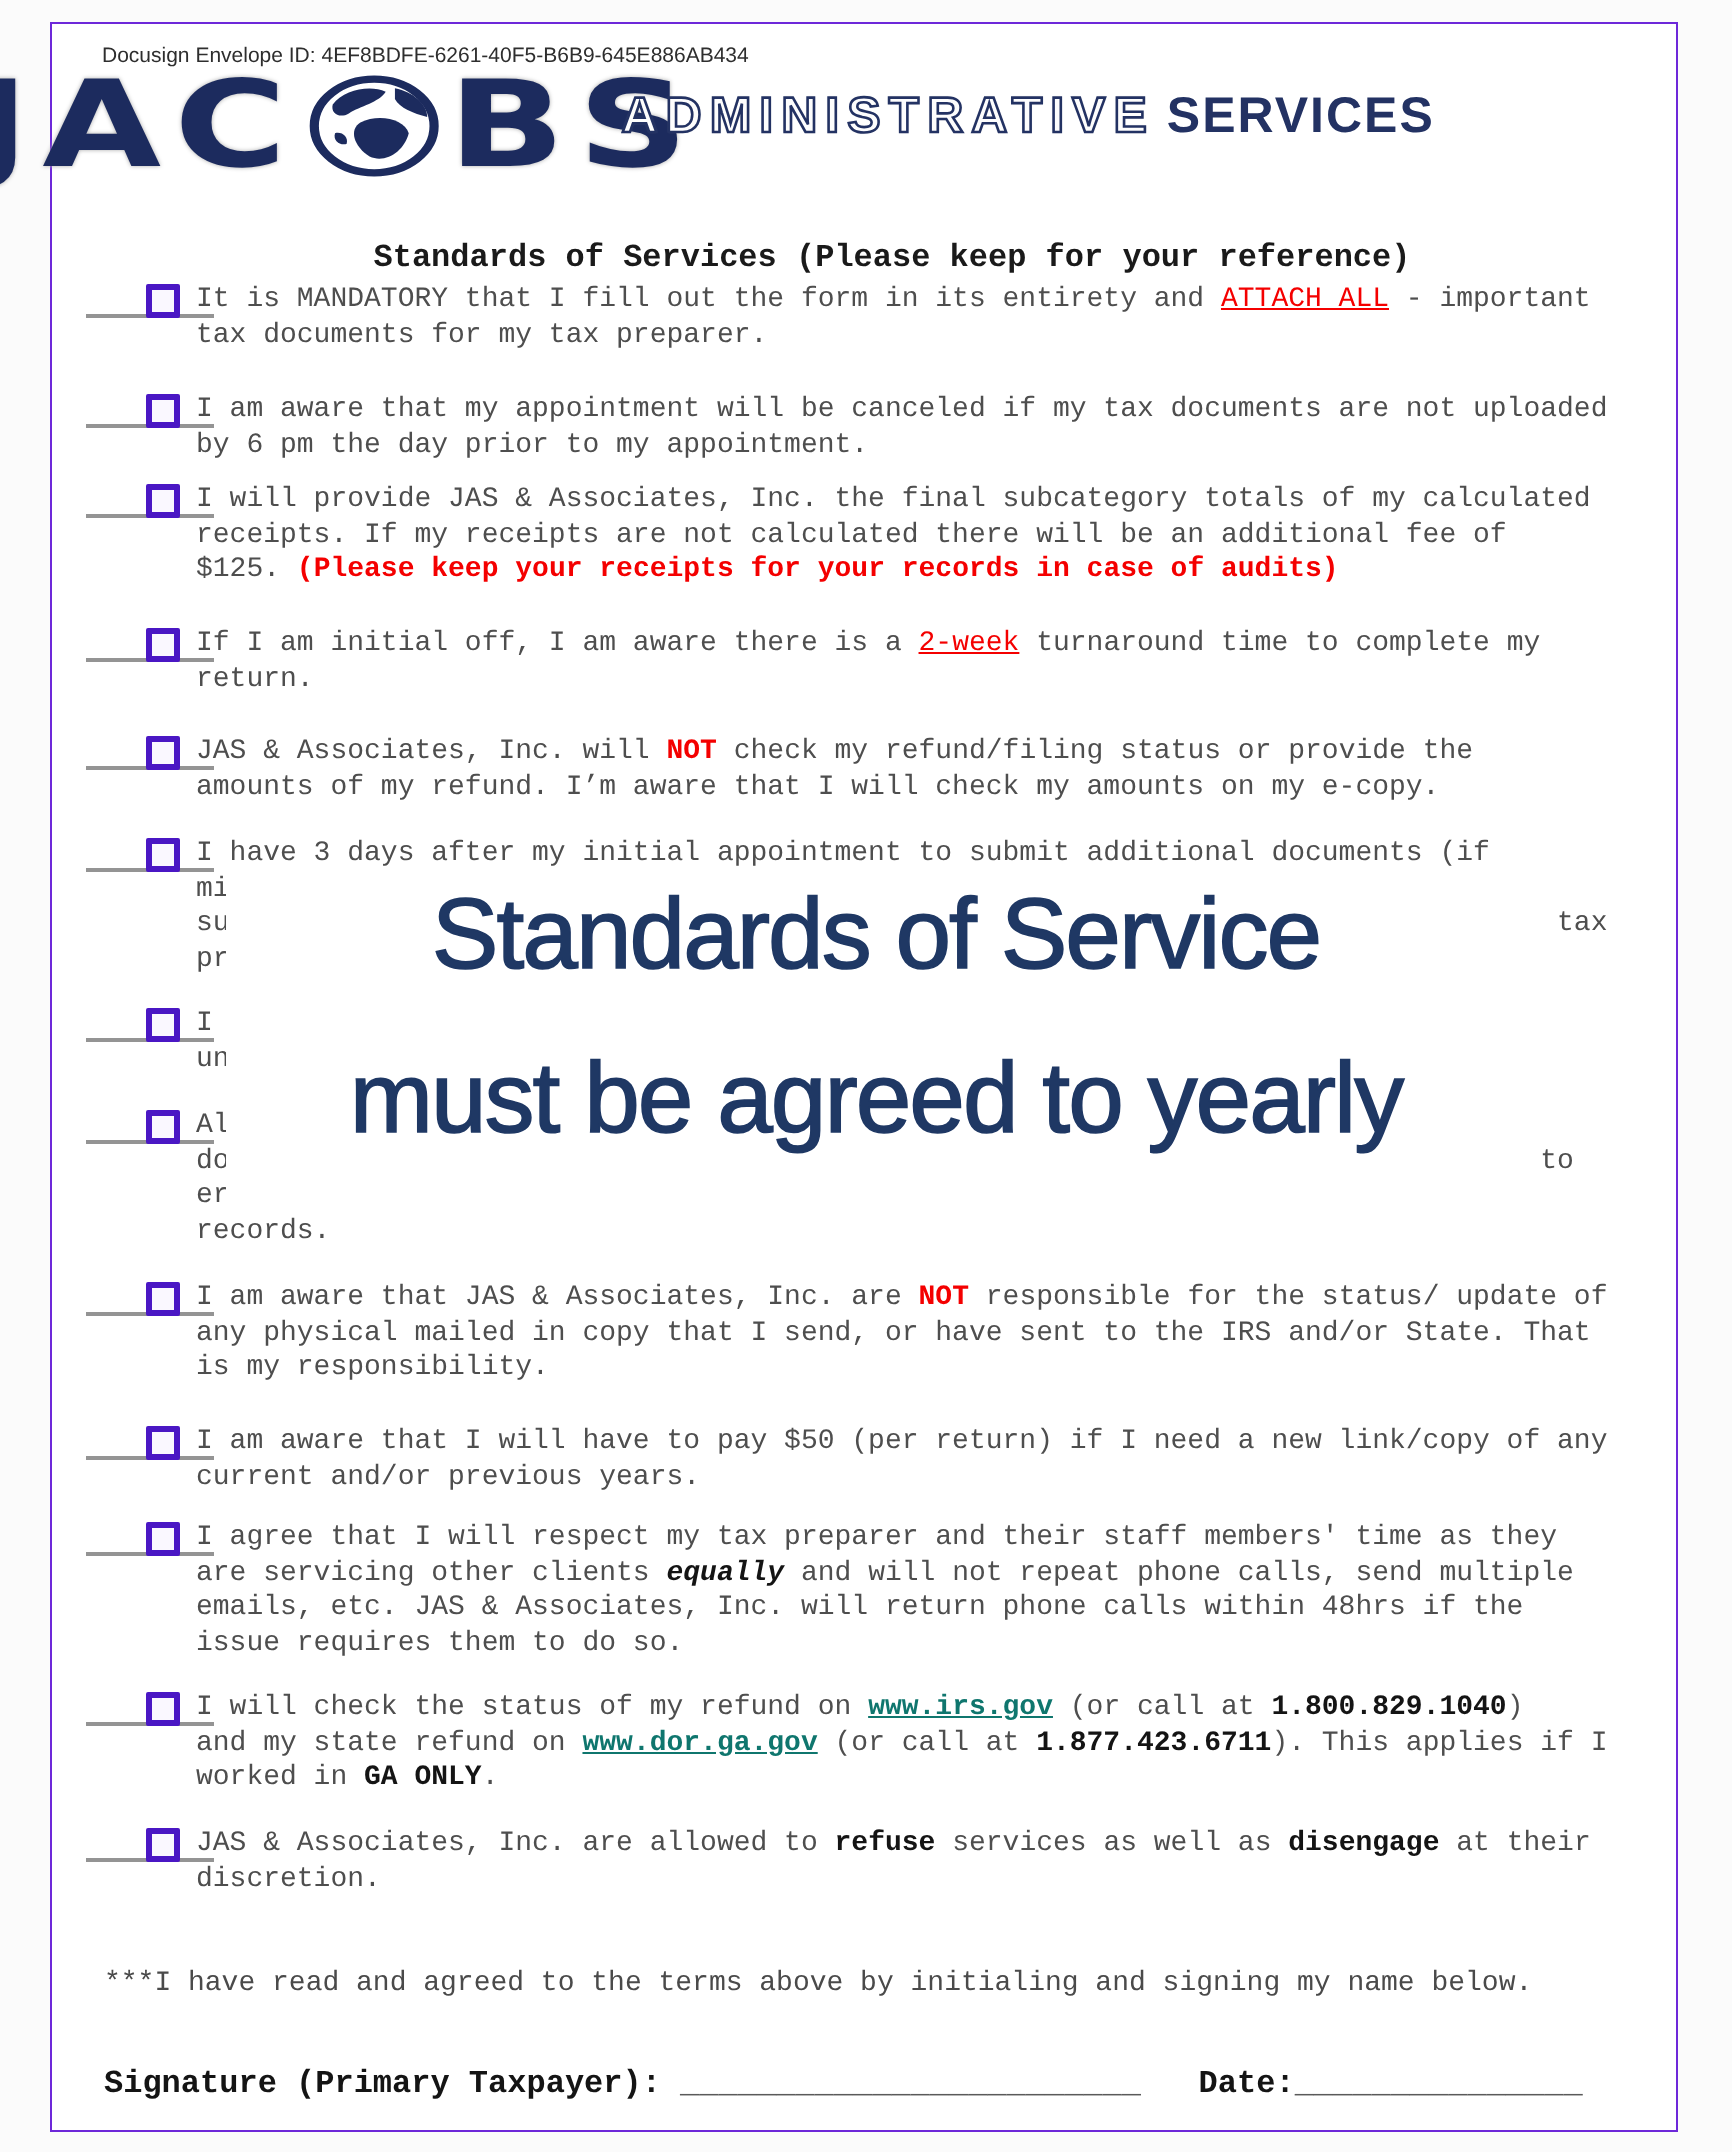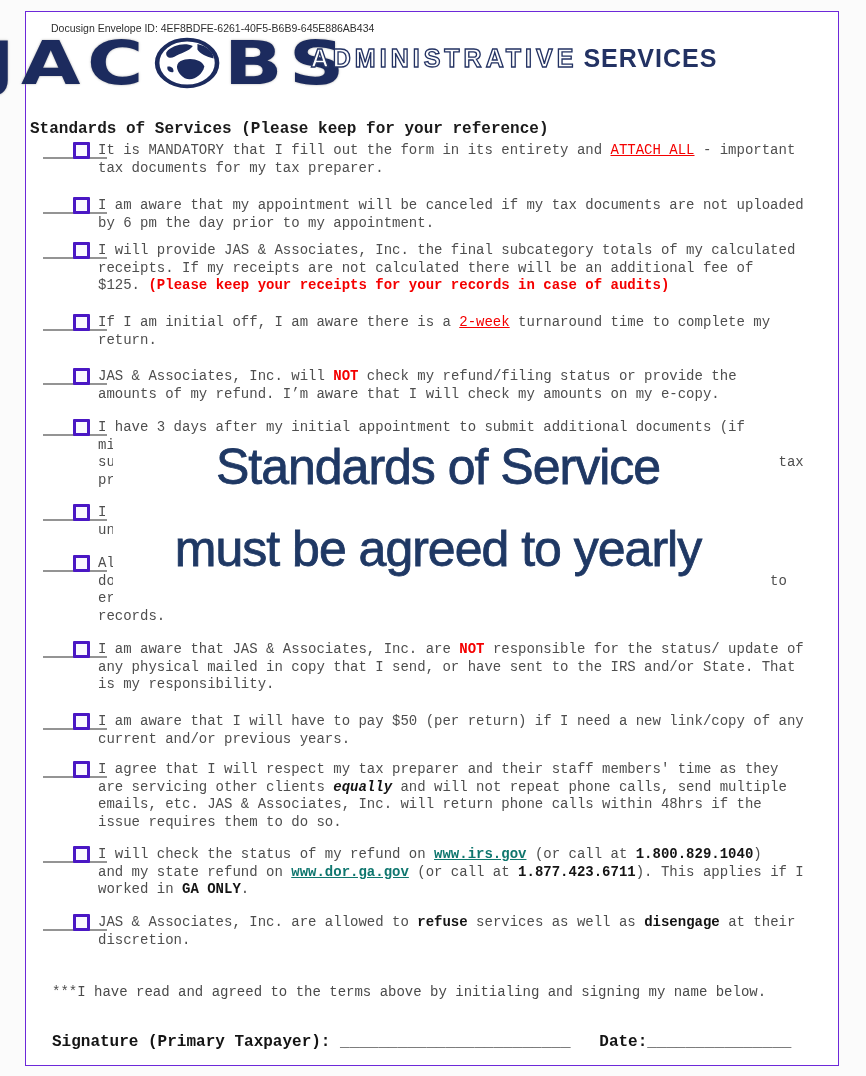--- a/index.html
+++ b/index.html
@@ -9,21 +9,21 @@
   .logo{position:absolute;left:0;top:24px;width:100%;display:flex;flex-direction:row;align-items:center;z-index:2;}
   .logo-row1{display:flex;align-items:center;transform:scaleX(1.28);transform-origin:50% 50%;
     font-family:"DejaVu Sans","Liberation Sans",sans-serif;font-weight:bold;font-size:60px;line-height:52px;
     letter-spacing:5px;color:#1c2b5e;text-shadow:0 0 2px #aaa;}
   .globe{display:inline-block;width:54px;height:54px;margin:0 2px;}
   .logo-row2{display:flex;align-items:baseline;margin-top:-9px;z-index:3;
     font-family:"Liberation Sans",sans-serif;font-weight:bold;font-size:25px;text-align:center;}
   .logo-outline{color:#fdfdfd;-webkit-text-stroke:1.3px #233263;letter-spacing:4px;text-shadow:0 0 1px #999;}
   .logo-solid{color:#233263;letter-spacing:1px;margin-left:6px;}
   
-  .title{position:absolute;left:4px;top:108px;width:100%;text-align:left;
+  .title{position:absolute;left:14px;top:108px;width:100%;text-align:center;
     font:bold 16px/18px "Liberation Mono","DejaVu Sans Mono",monospace;color:#1a1a1a;}
   
   .item{position:absolute;left:15px;z-index:1;}
   .checkline{position:absolute;left:2px;top:15px;width:64px;border-bottom:2px solid #949494;}
   .checkbox{position:absolute;left:32px;top:0;width:11px;height:11px;border:3px solid #4a17c4;background:#faf8ff;border-radius:1px;}
   .itext{margin-left:57px;font:14px/17.5px "Liberation Mono","DejaVu Sans Mono",monospace;color:#4e4e4e;white-space:pre;}
   .i1{top:130px}.i2{top:185px}.i3{top:230px}.i4{top:302px}.i5{top:356px}.i6{top:407px}.i7{top:492px}
   .i8{top:543px}.i9{top:629px}.i10{top:701px}.i11{top:749px}.i12{top:834px}.i13{top:902px}
   .s-bold{font-weight:bold;color:#141414;}
   .s-bold-italic{font-weight:bold;font-style:italic;color:#141414;}

